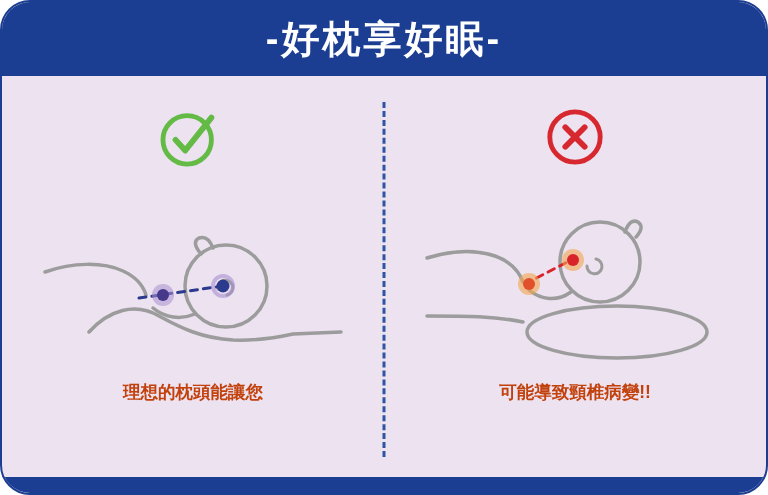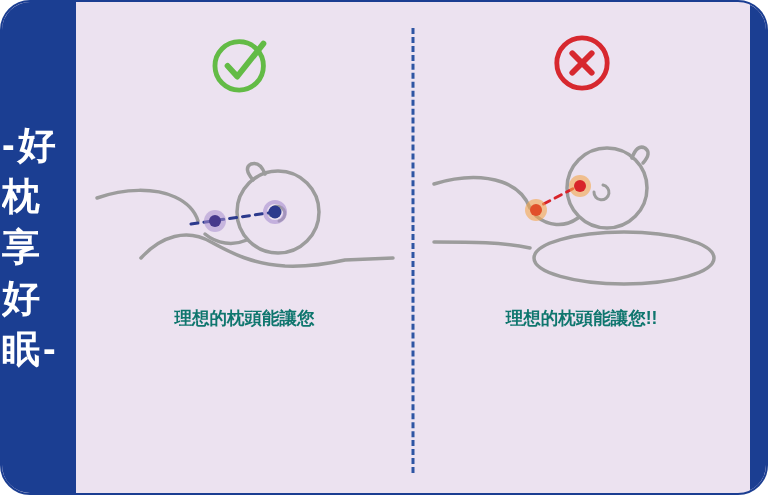--- a/index.html
+++ b/index.html
@@ -15,21 +15,21 @@
   }
   .card {
     position: absolute;
     inset: 0;
     box-sizing: border-box;
     border: 2px solid #1b3e92;
     border-radius: 30px;
     overflow: hidden;
     background: #ece2f0;
     display: flex;
-    flex-direction: row;
+    flex-direction: column;
   }
   .header {
     flex: 0 0 74px;
     background: #1b3e92;
     display: flex;
     align-items: center;
     justify-content: center;
   }
   .header h1 {
     margin: 0;
@@ -66,21 +66,21 @@
     justify-content: center;
   }
   .illustration {
     margin-top: 24px;
     width: 310px;
     height: 175px;
   }
   .caption {
     margin: 10px 0 0 0;
     text-align: right;
-    color: #0f766e;
+    color: #c2410c;
     font-weight: bold;
     font-size: 17.5px;
     line-height: 1.8;
   }
   .caption span { display: block; }
   .footer {
     flex: 0 0 16px;
     background: #1b3e92;
   }
 </style>
@@ -161,20 +161,20 @@
 
             <line x1="100" y1="92" x2="150" y2="66" stroke="#d8232a" stroke-width="3" stroke-dasharray="7 6" stroke-linecap="round"></line>
             <circle cx="104" cy="92" r="11" fill="#f3a64c" opacity="0.6"></circle>
             <circle cx="104" cy="92" r="6" fill="#e1502a"></circle>
             <circle cx="148" cy="68" r="11" fill="#f3a64c" opacity="0.6"></circle>
             <circle cx="148" cy="68" r="6" fill="#d8232a"></circle>
           </svg>
         </div>
 
         <p class="caption">
-          <span>理想的枕頭能讓您!!</span>
+          <span>可能導致頸椎病變!!</span>
         </p>
       </section>
     </div>
 
     <div class="footer"></div>
   </div>
 </div>
 
 </body></html>

